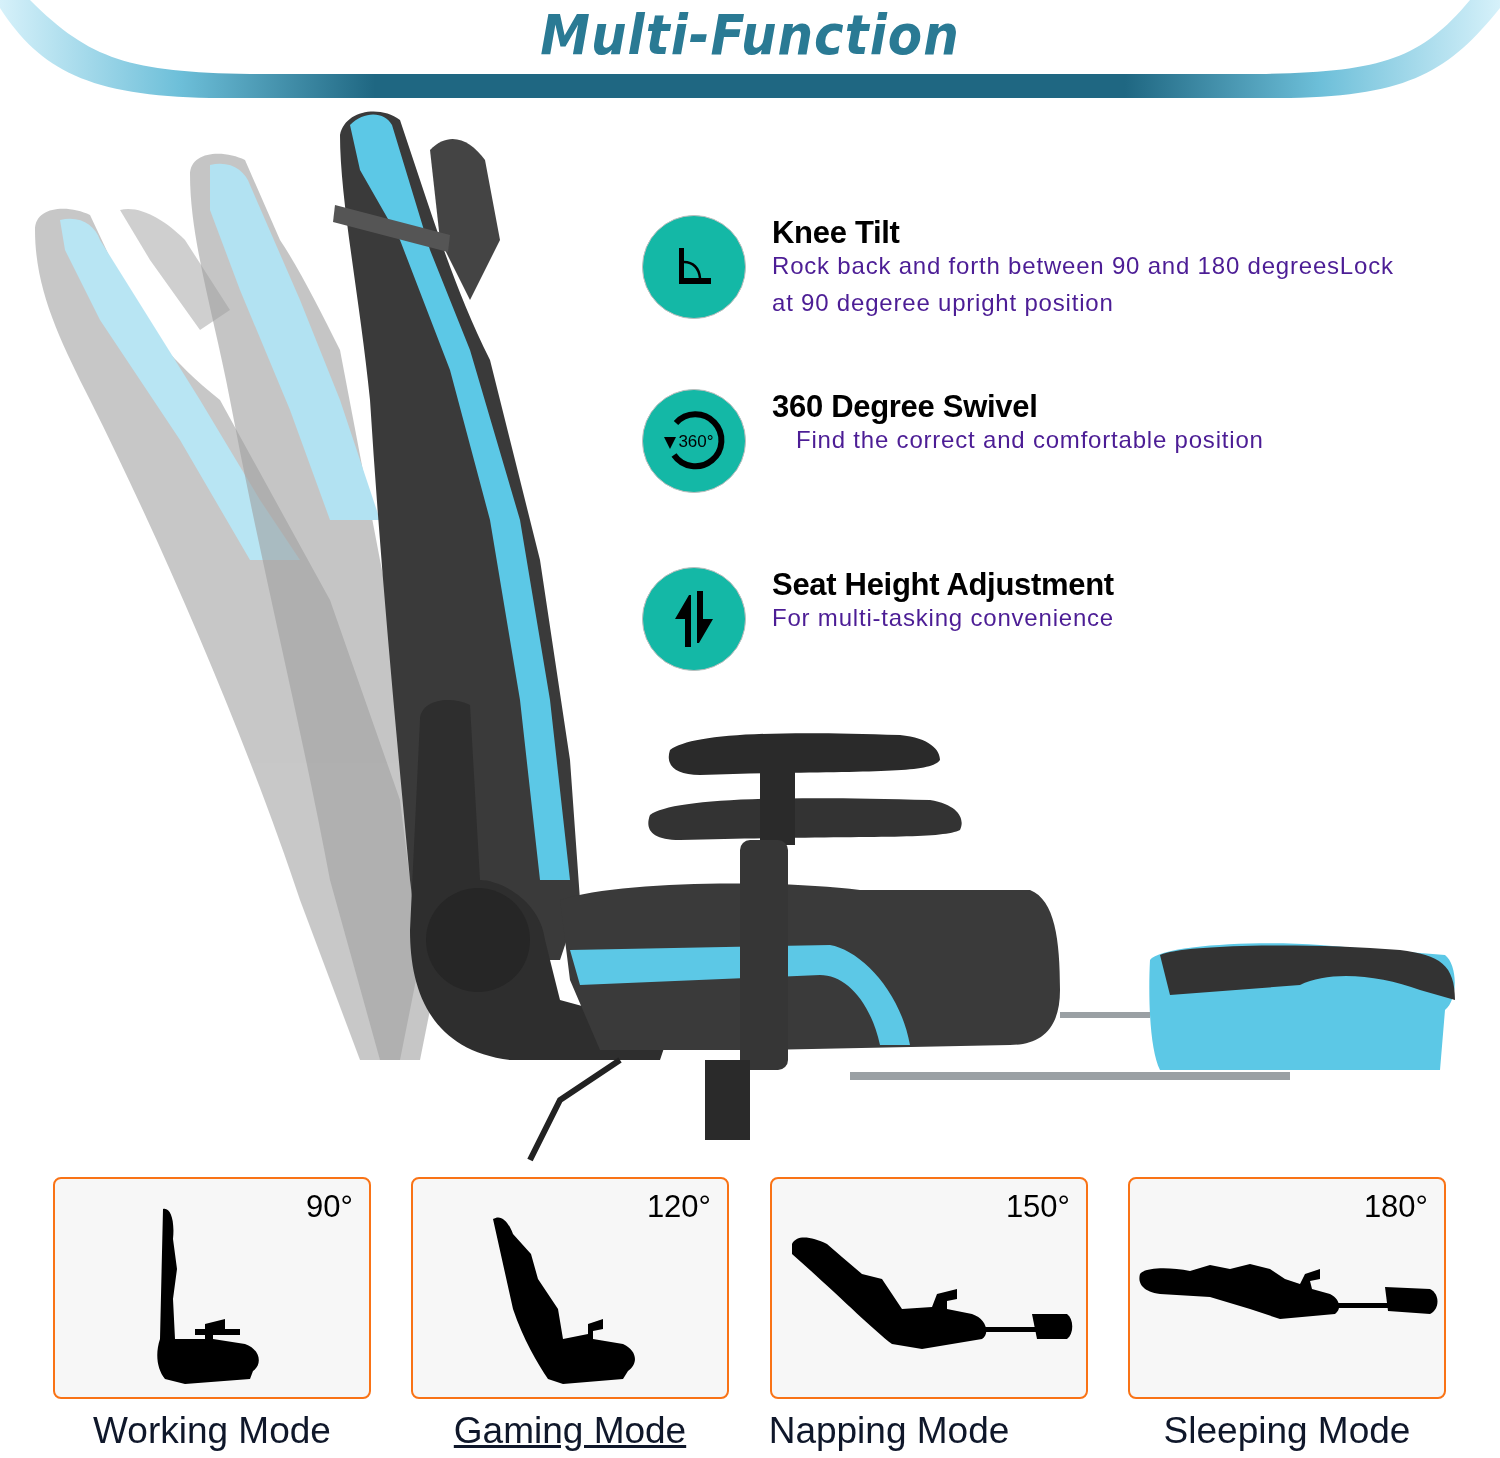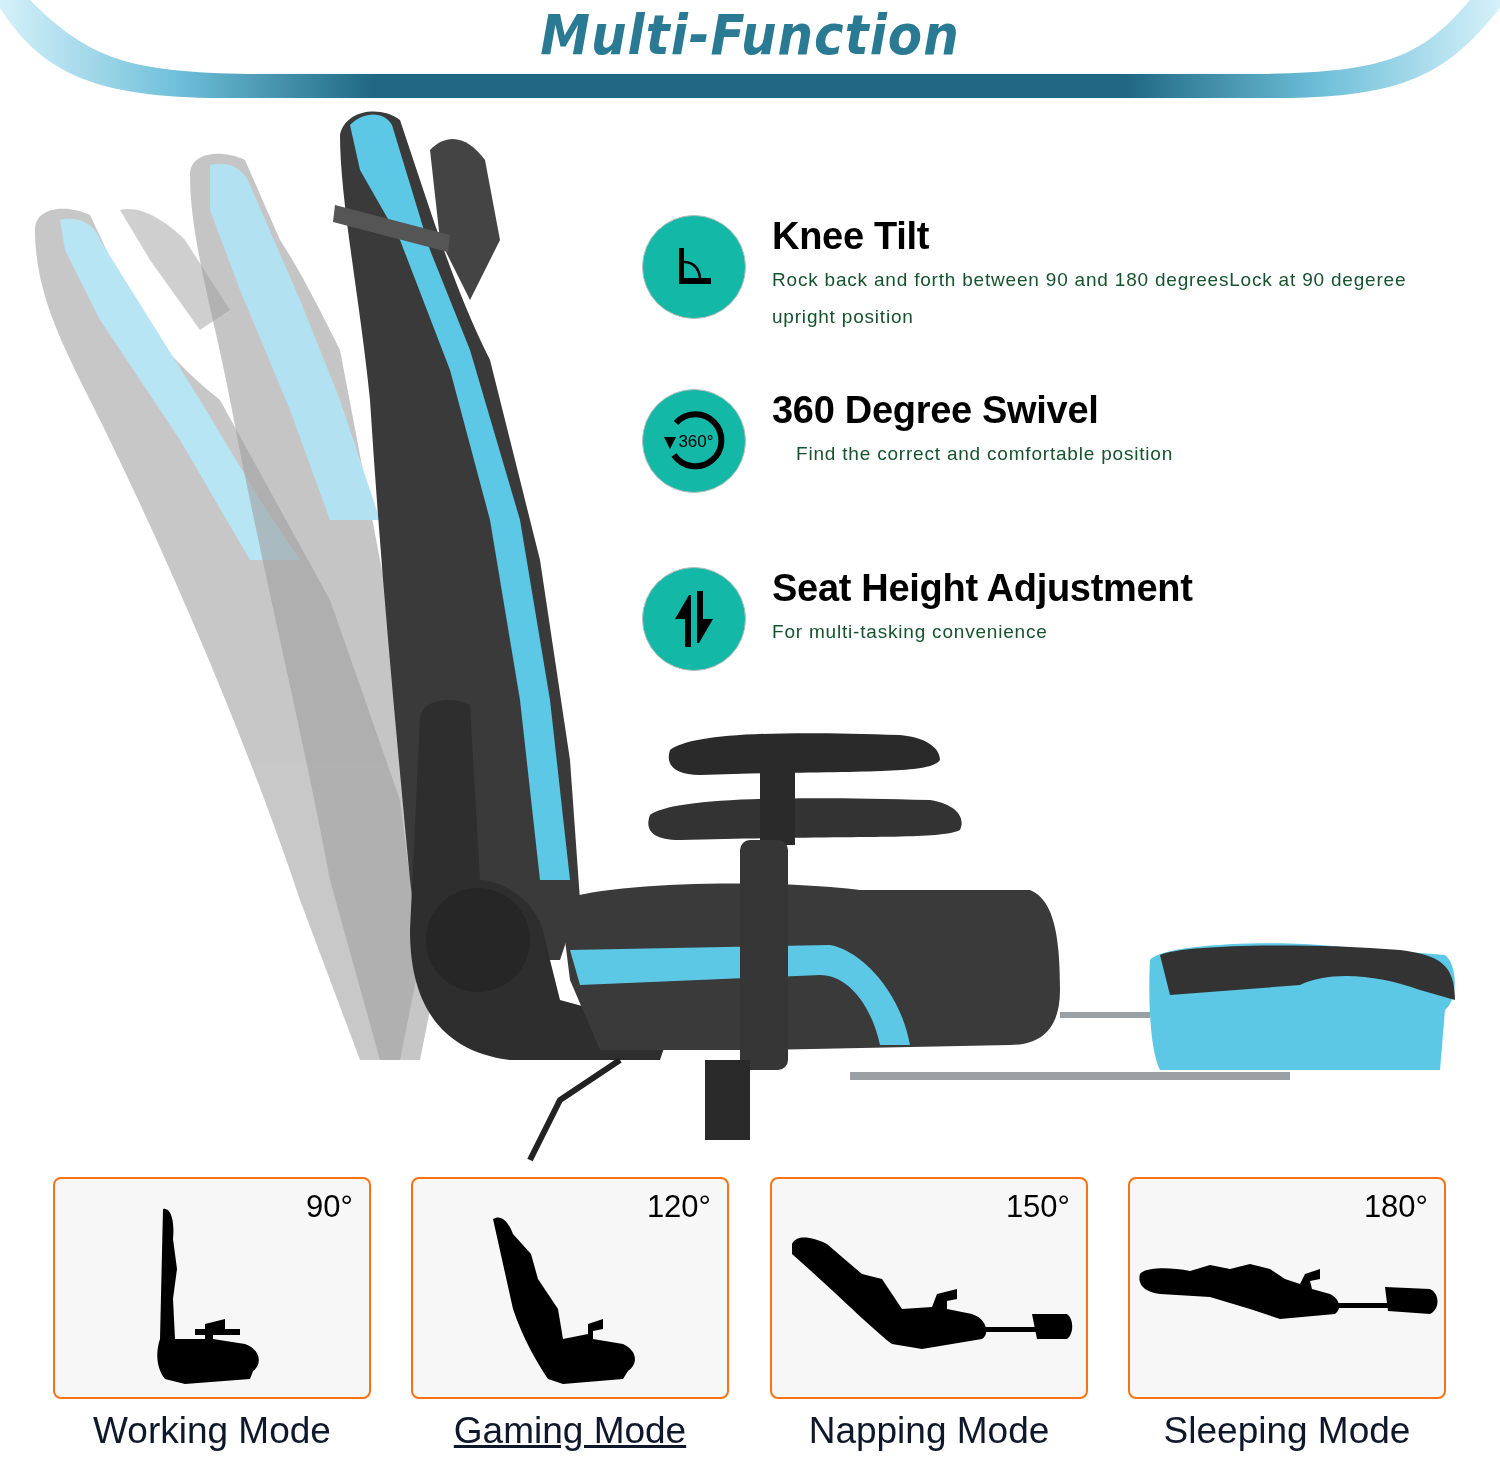--- a/index.html
+++ b/index.html
@@ -9,22 +9,22 @@
   .banner { position: absolute; left: 0; top: 0; width: 1500px; height: 110px; }
   .banner svg { position: absolute; left: 0; top: 0; }
   .banner-title { position: absolute; left: 0; width: 1500px; top: 6px; text-align: center; font-family: "DejaVu Sans", sans-serif; font-weight: bold; font-style: italic; font-size: 50px; letter-spacing: 1px; transform: scaleY(1.1); }
 
   
   .chair { position: absolute; left: 0; top: 100px; width: 1480px; height: 1070px; }
 
   
   .feature { position: absolute; left: 630px; width: 820px; height: 130px; }
   .feature-icon { position: absolute; left: 12px; top: 0; width: 104px; height: 104px; border-radius: 50%; background: #14b8a6; border: 1px solid #bdbdbd; display: flex; align-items: center; justify-content: center; }
-  .feature-title { position: absolute; left: 142px; top: 0; font-size: 38px; font-weight: bold; color: #000; letter-spacing: -0.3px; }
-  .feature-desc { position: absolute; left: 142px; top: 46px; font-size: 19px; color: #14532d; line-height: 37px; letter-spacing: 0.8px; width: 640px; }
+  .feature-title { position: absolute; left: 142px; top: 0; font-size: 31px; font-weight: bold; color: #000; letter-spacing: -0.3px; }
+  .feature-desc { position: absolute; left: 142px; top: 32px; font-size: 24px; color: #4c1d95; line-height: 37px; letter-spacing: 0.8px; width: 640px; }
 
   
   .mode { position: absolute; top: 1177px; width: 318px; height: 222px; background: #f7f7f7; border: 2px solid #f97316; border-radius: 8px; }
   .mode-angle { position: absolute; right: 16px; top: 10px; font-size: 31px; color: #000; }
   .mode-label { position: absolute; top: 1410px; width: 318px; text-align: center; font-size: 37px; color: #0f172a; }
   .mode svg { position: absolute; left: 0; top: 0; }
 </style>
 </head>
 <body>
 
@@ -139,21 +139,21 @@
 <div class="mode-label" style="left:411px;text-decoration:underline;">Gaming Mode</div>
 
 <div class="mode" style="left:770px;">
   <div class="mode-angle">150°</div>
   <svg width="318" height="222">
     <path d="M20,65 C25,55 40,58 55,65 L70,78 L90,95 L110,100 L120,115 L130,130 L160,128 L165,115 L185,110 L185,120 L175,122 L175,130 L200,135 C215,140 218,155 210,160 L150,170 L120,165 C100,150 60,110 20,75 Z" fill="#000"></path>
     <rect x="200" y="148" width="70" height="5" fill="#000"></rect>
     <path d="M260,135 L295,135 C302,140 302,155 295,160 L265,160 Z" fill="#000"></path>
   </svg>
 </div>
-<div class="mode-label" style="left:770px;">Napping Mode</div>
+<div class="mode-label" style="left:730px;">Napping Mode</div>
 
 <div class="mode" style="left:1128px;">
   <div class="mode-angle">180°</div>
   <svg width="318" height="222">
     <path d="M10,95 C15,88 40,88 60,92 L80,86 L100,90 L120,85 L140,90 L155,100 L170,105 L175,95 L190,90 L190,100 L180,102 L182,110 L200,115 C210,120 212,130 205,135 L150,140 L120,130 L80,118 L30,115 C10,112 8,102 10,95 Z" fill="#000"></path>
     <rect x="200" y="124" width="80" height="5" fill="#000"></rect>
     <path d="M255,108 L300,110 C310,115 310,130 300,135 L258,132 Z" fill="#000"></path>
   </svg>
 </div>
 <div class="mode-label" style="left:1128px;">Sleeping Mode</div>

